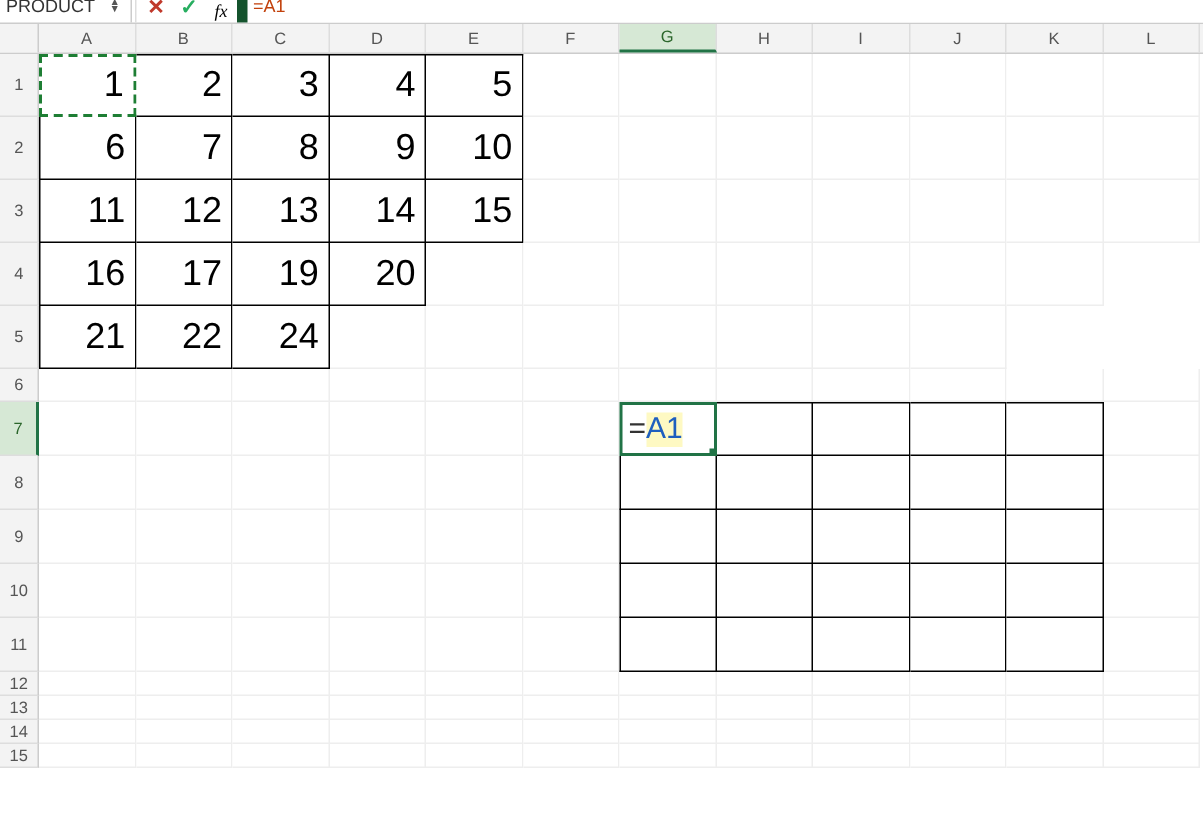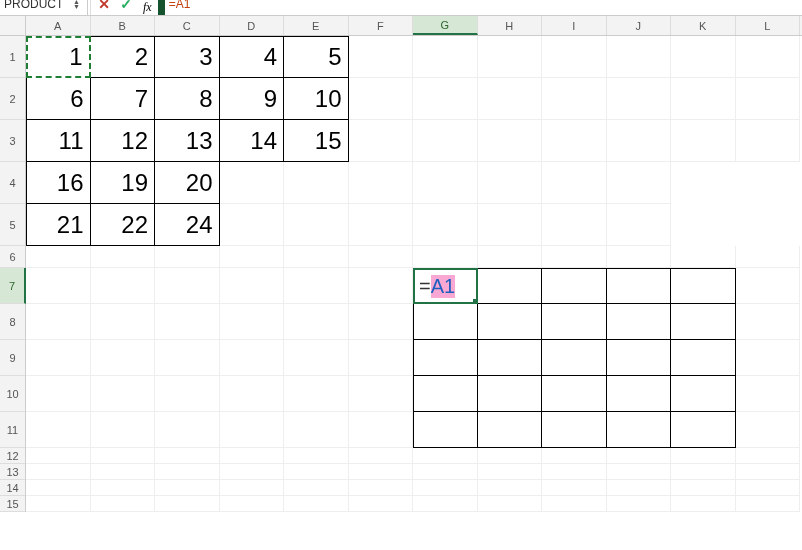--- a/index.html
+++ b/index.html
@@ -167,21 +167,21 @@
       border: 2px solid #217346 !important;
       display: flex;
       align-items: center;
       padding-left: 4px;
       font-size: 20px;
       position: relative;
     }
     .edit-eq { color: #333; }
     .edit-ref {
       color: #1f5fbf;
-      background: #f9a8d4;
+      background: #fef9c3;
     }
     .fill-handle {
       position: absolute;
       right: -3px;
       bottom: -3px;
       width: 6px;
       height: 6px;
       background: #217346;
     }
   </style>
@@ -261,20 +261,21 @@
       <div class="cell"></div>
       <div class="cell"></div>
       <div class="cell"></div>
       <div class="cell"></div>
       <div class="cell"></div>
       <div class="cell"></div>
     </div>
     <div class="row r-tall">
       <div class="row-h">4</div>
       <div class="cell tbl1 left">16</div>
+      <div class="cell tbl1">17</div>
       <div class="cell tbl1">19</div>
       <div class="cell tbl1">20</div>
       <div class="cell"></div>
       <div class="cell"></div>
       <div class="cell"></div>
       <div class="cell"></div>
       <div class="cell"></div>
       <div class="cell"></div>
       <div class="cell"></div>
     </div>

